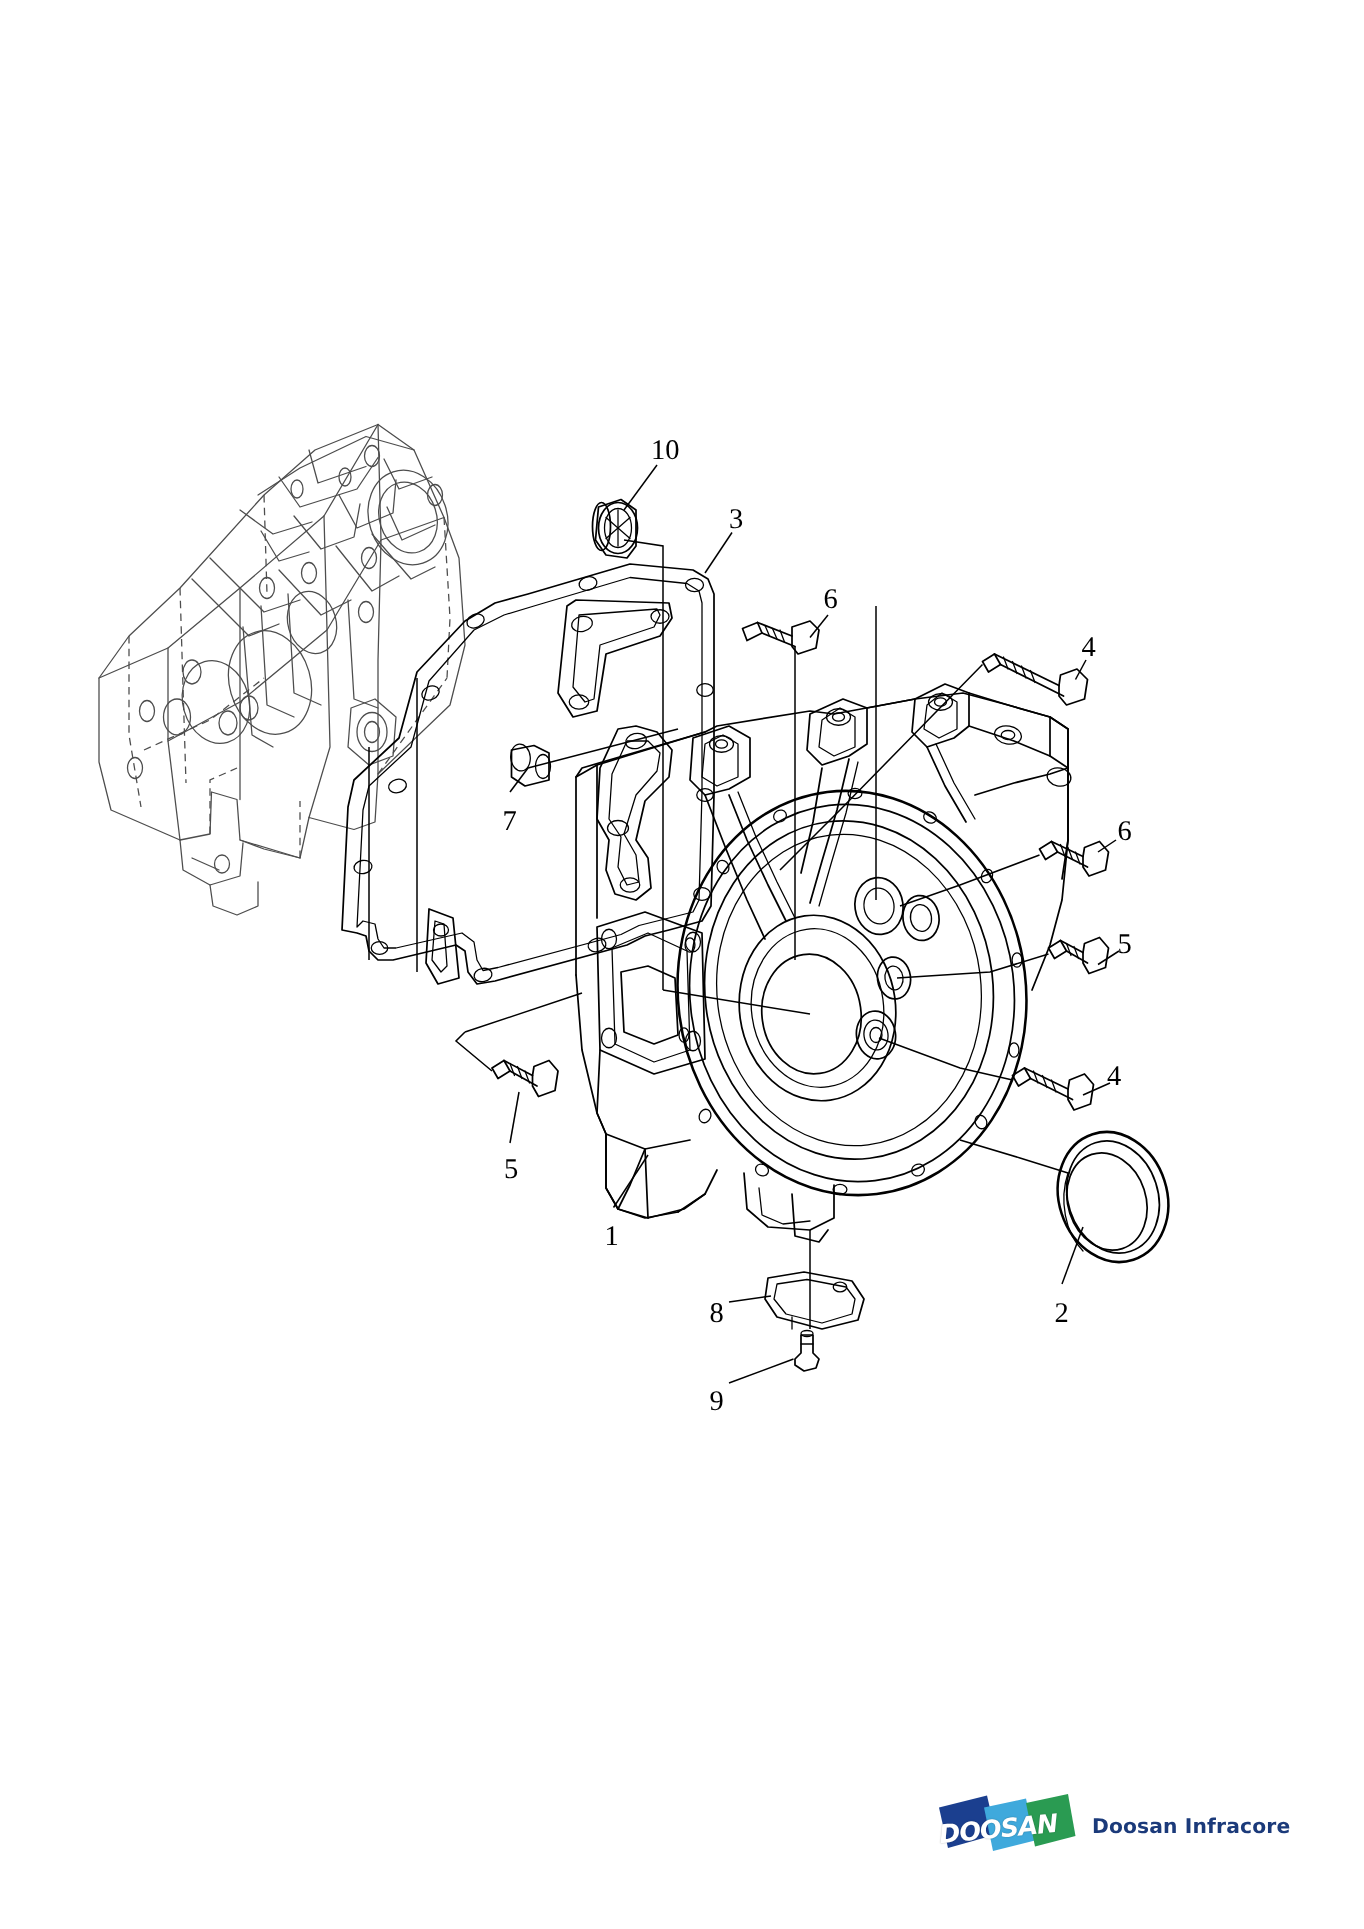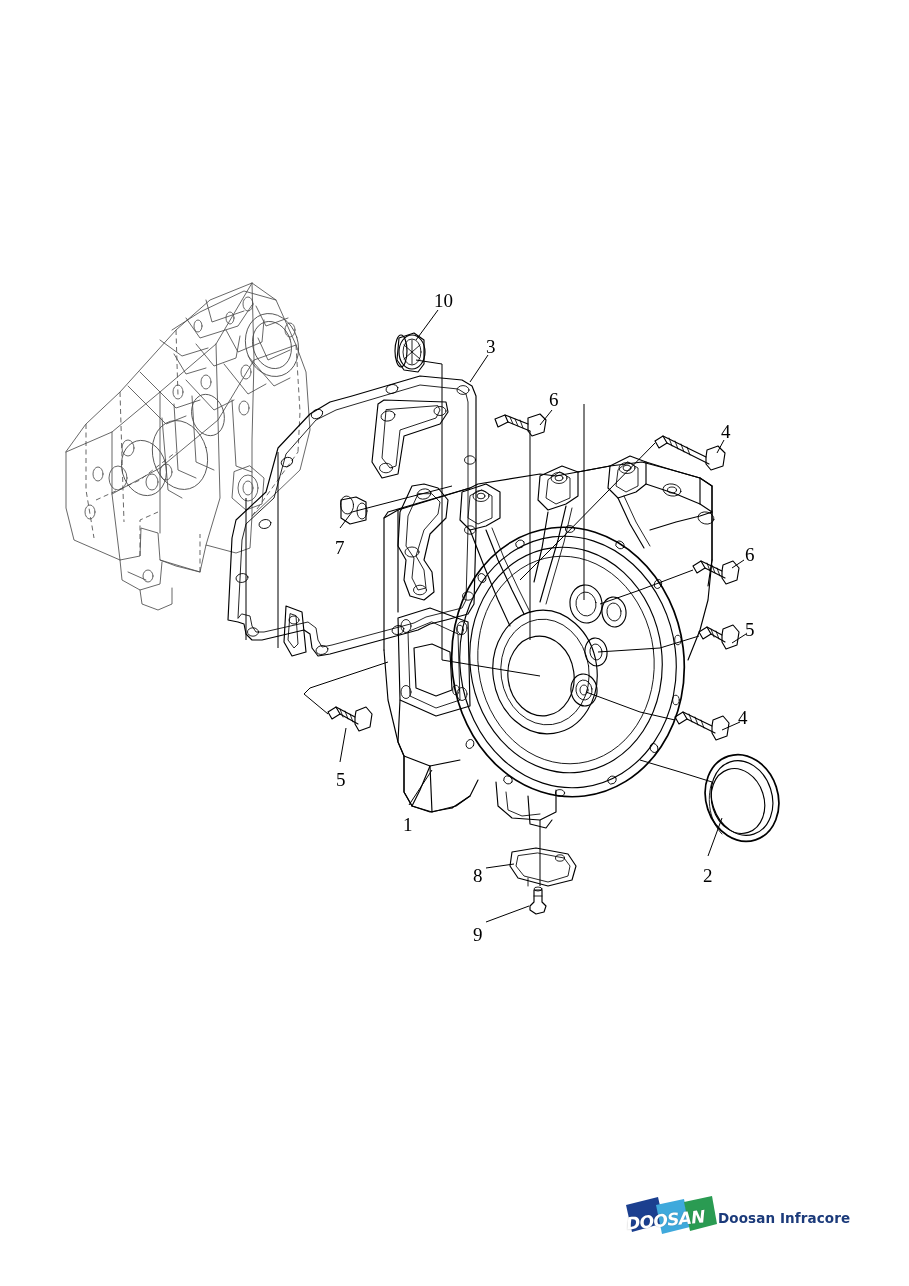--- a/index.html
+++ b/index.html
@@ -47,20 +47,21 @@
     display: flex;
     align-items: center;
   }
   #logo-mark {
     position: relative;
     width: 96px;
     height: 50px;
     flex: 0 0 auto;
   }
   #logo-text {
+    margin-left: 10px;
     font-family: "DejaVu Sans", sans-serif;
     font-weight: bold;
     font-size: 13.5px;
     color: #1b3a7a;
     letter-spacing: 0.1px;
     white-space: nowrap;
   }
   .logo-word {
     position: absolute;
     left: 4px;

